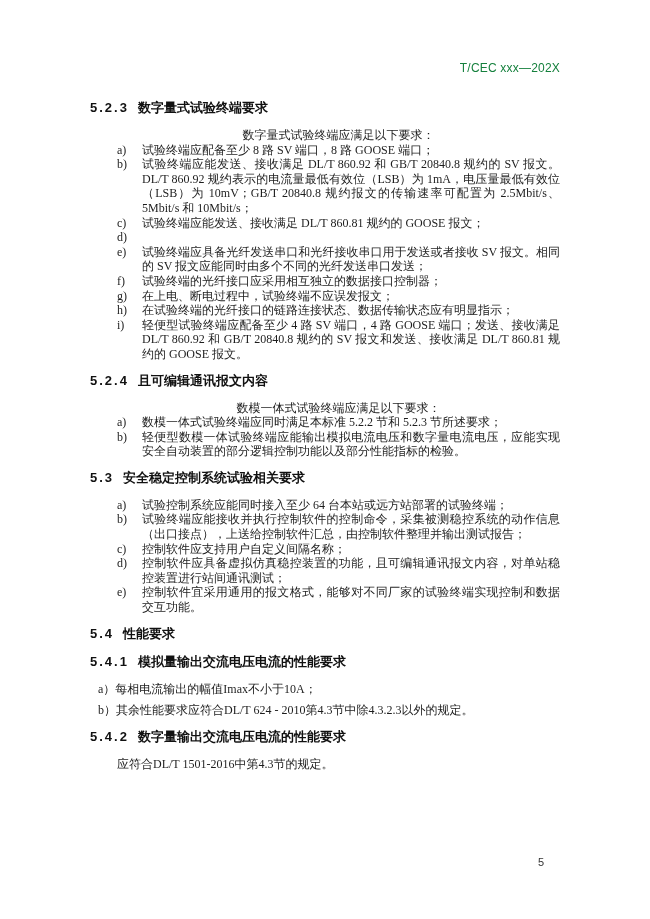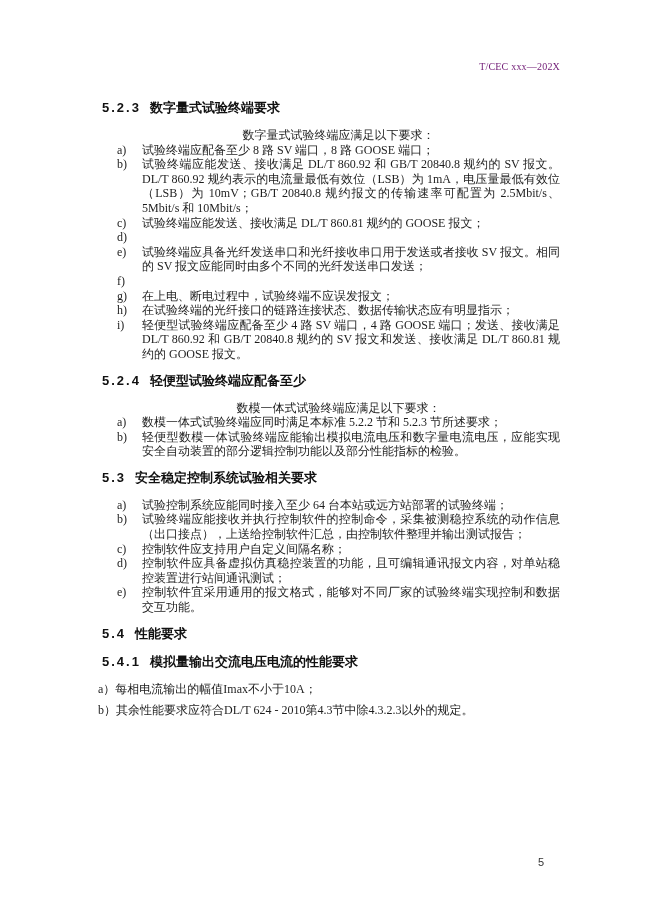--- a/index.html
+++ b/index.html
@@ -9,39 +9,39 @@
     height: 919px;
     background: #ffffff;
     color: #1d1d1d;
     font-family: "Liberation Serif", "DejaVu Serif", serif;
     overflow: hidden;
   }
   .doc-header {
     position: absolute;
     top: 61px;
     right: 90px;
-    font-family: Liberation Serif, serif;
-    font-size: 10px;
-    color: #701a75;
+    font-family: Liberation Sans, sans-serif;
+    font-size: 12px;
+    color: #15803d;
     letter-spacing: 0.2px;
   }
   .content {
     position: absolute;
     top: 100px;
     left: 90px;
     width: 470px;
     font-size: 12px;
     line-height: 14.6px;
   }
   .sec-h {
     font-family: "Liberation Sans", "DejaVu Sans", sans-serif;
     font-weight: bold;
     font-size: 13px;
     line-height: 16px;
-    margin: 11px 0 12px 12px;
+    margin: 11px 0 12px 0;
     color: #111;
   }
   .sec:first-child .sec-h { margin-top: 0; }
   .sec-num { letter-spacing: 2px; margin-right: 9px; }
   .intro { margin: 0; padding-left: 27px; text-align: center; }
   .li { display: flex; margin: 0; }
   .li-label { flex: 0 0 25px; margin-left: 27px; }
   .li-text { flex: 1; display: block; text-align: justify; }
   .plain-li { padding-left: 8px; margin: 7px 0 3px 0; }
   .para { margin: 0; padding-left: 27px; }
@@ -82,38 +82,39 @@
       </div>
       <div class="li">
         <span class="li-label">d)</span>
       </div>
       <div class="li">
         <span class="li-label">e)</span>
         <span class="li-text">试验终端应具备光纤发送串口和光纤接收串口用于发送或者接收 SV 报文。相同的 SV 报文应能同时由多个不同的光纤发送串口发送；</span>
       </div>
       <div class="li">
         <span class="li-label">f)</span>
+        <span class="li-text">试验终端的光纤接口应采用相互独立的数据接口控制器；</span>
       </div>
       <div class="li">
         <span class="li-label">g)</span>
         <span class="li-text">在上电、断电过程中，试验终端不应误发报文；</span>
       </div>
       <div class="li">
         <span class="li-label">h)</span>
         <span class="li-text">在试验终端的光纤接口的链路连接状态、数据传输状态应有明显指示；</span>
       </div>
       <div class="li">
         <span class="li-label">i)</span>
         <span class="li-text">轻便型试验终端应配备至少 4 路 SV 端口，4 路 GOOSE 端口；发送、接收满足 DL/T 860.92 和 GB/T 20840.8 规约的 SV 报文和发送、接收满足 DL/T 860.81 规约的 GOOSE 报文。</span>
       </div>
     </div>
 
     <div class="sec">
       <div class="sec-h">
-        <span class="sec-num">5.2.4</span><span class="sec-title">轻便型试验终端应配备至少</span>
+        <span class="sec-num">5.2.4</span><span class="sec-title">且可编辑通讯报文内容</span>
       </div>
       <p class="intro">数模一体式试验终端应满足以下要求：</p>
       <div class="li">
         <span class="li-label">a)</span>
         <span class="li-text">数模一体式试验终端应同时满足本标准 5.2.2 节和 5.2.3 节所述要求；</span>
       </div>
       <div class="li">
         <span class="li-label">b)</span>
         <span class="li-text">轻便型数模一体试验终端应能输出模拟电流电压和数字量电流电压，应能实现安全自动装置的部分逻辑控制功能以及部分性能指标的检验。</span>
       </div>
@@ -152,20 +153,26 @@
     </div>
 
     <div class="sec">
       <div class="sec-h">
         <span class="sec-num">5.4.1</span><span class="sec-title">模拟量输出交流电压电流的性能要求</span>
       </div>
       <p class="plain-li">a）每相电流输出的幅值Imax不小于10A；</p>
       <p class="plain-li">b）其余性能要求应符合DL/T 624 - 2010第4.3节中除4.3.2.3以外的规定。</p>
     </div>
 
+    <div class="sec">
+      <div class="sec-h">
+        <span class="sec-num">5.4.2</span><span class="sec-title">数字量输出交流电压电流的性能要求</span>
+      </div>
+      <p class="para">应符合DL/T 1501-2016中第4.3节的规定。</p>
+    </div>
 
 
 
   </div>
 
   <div class="page-num">5</div>
 
 </div>
 
 </body></html>

